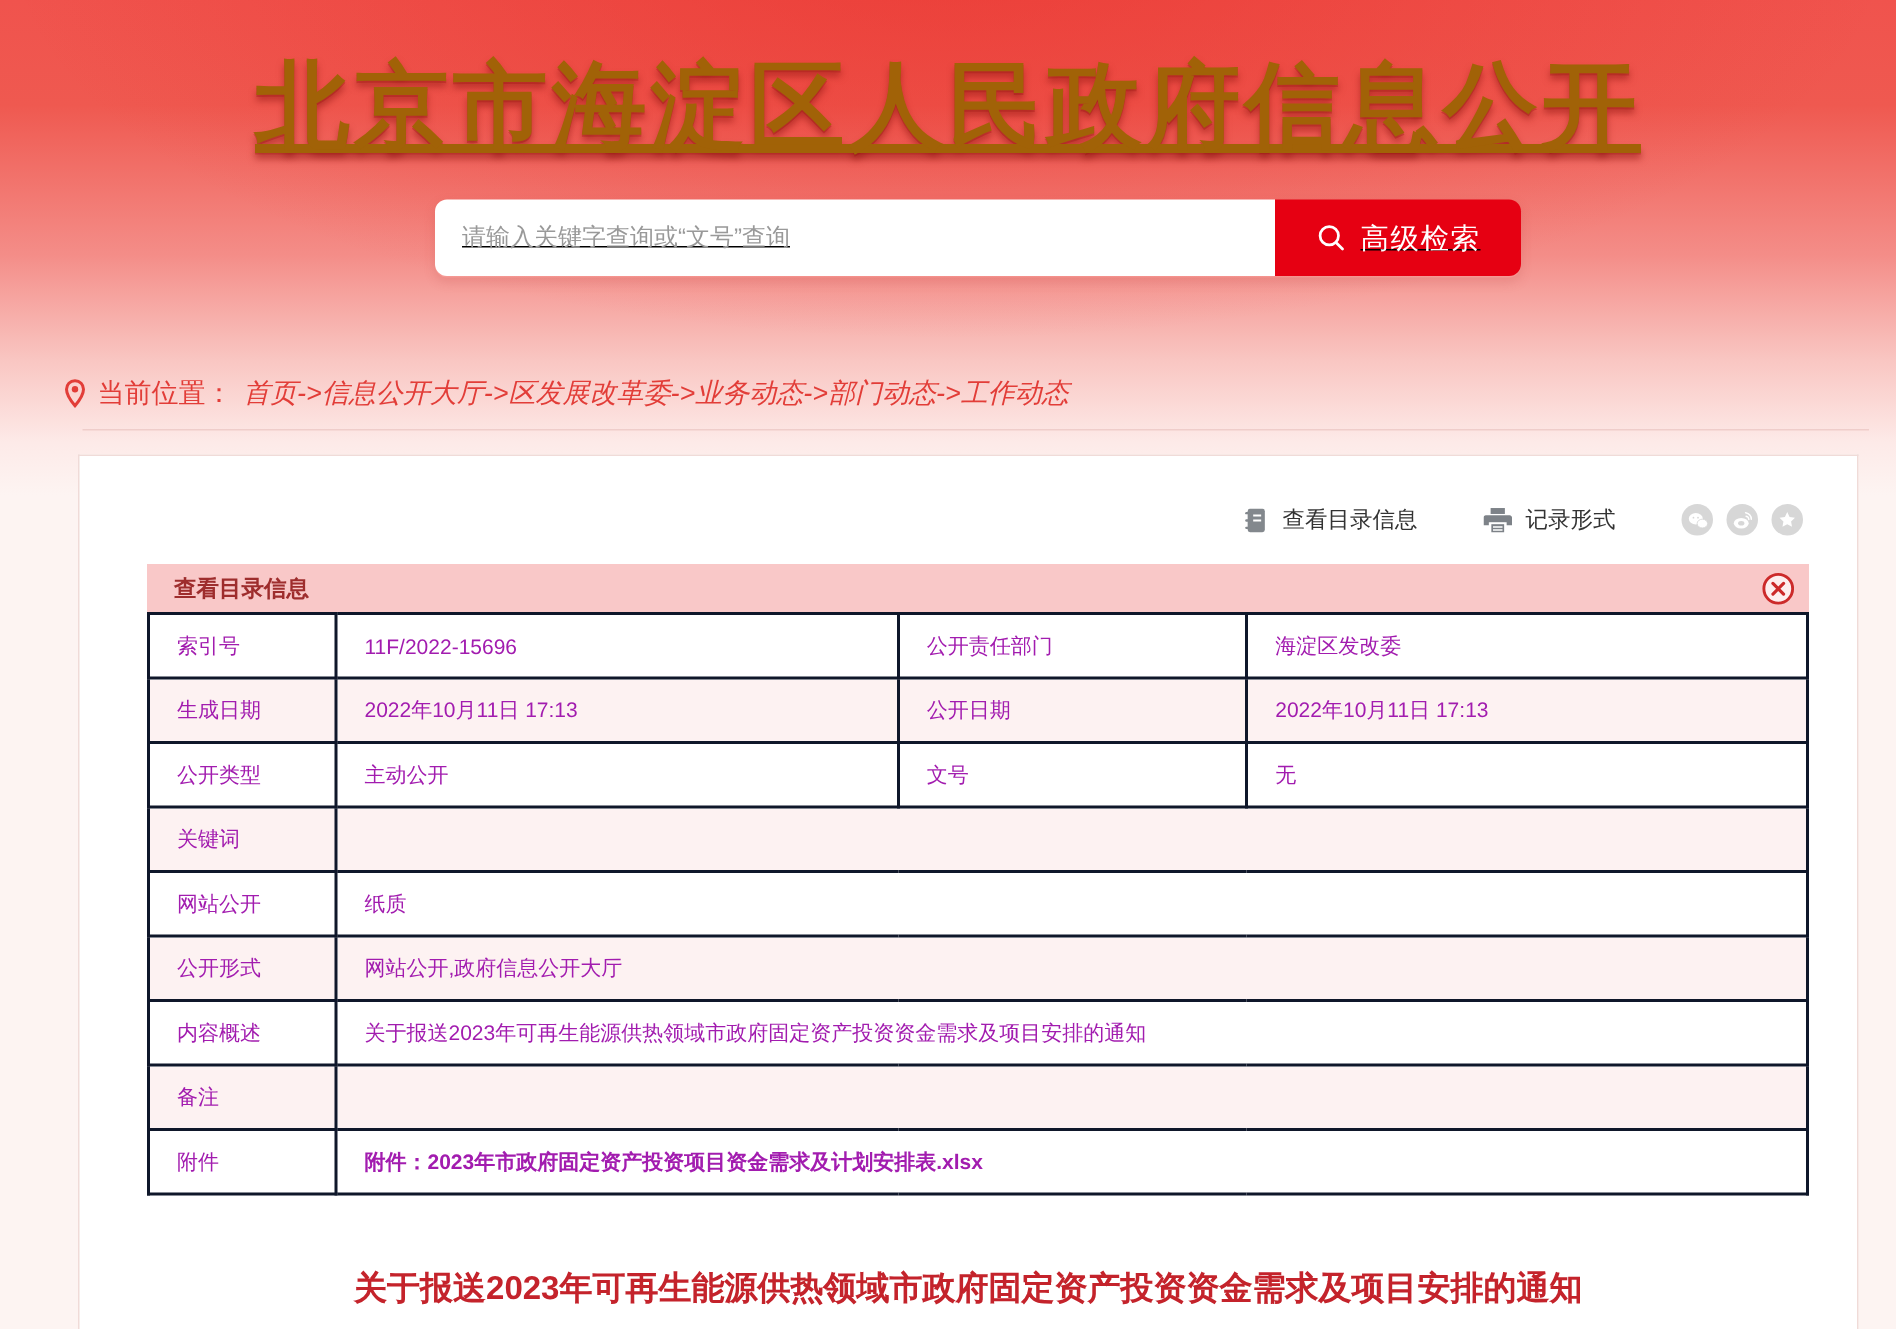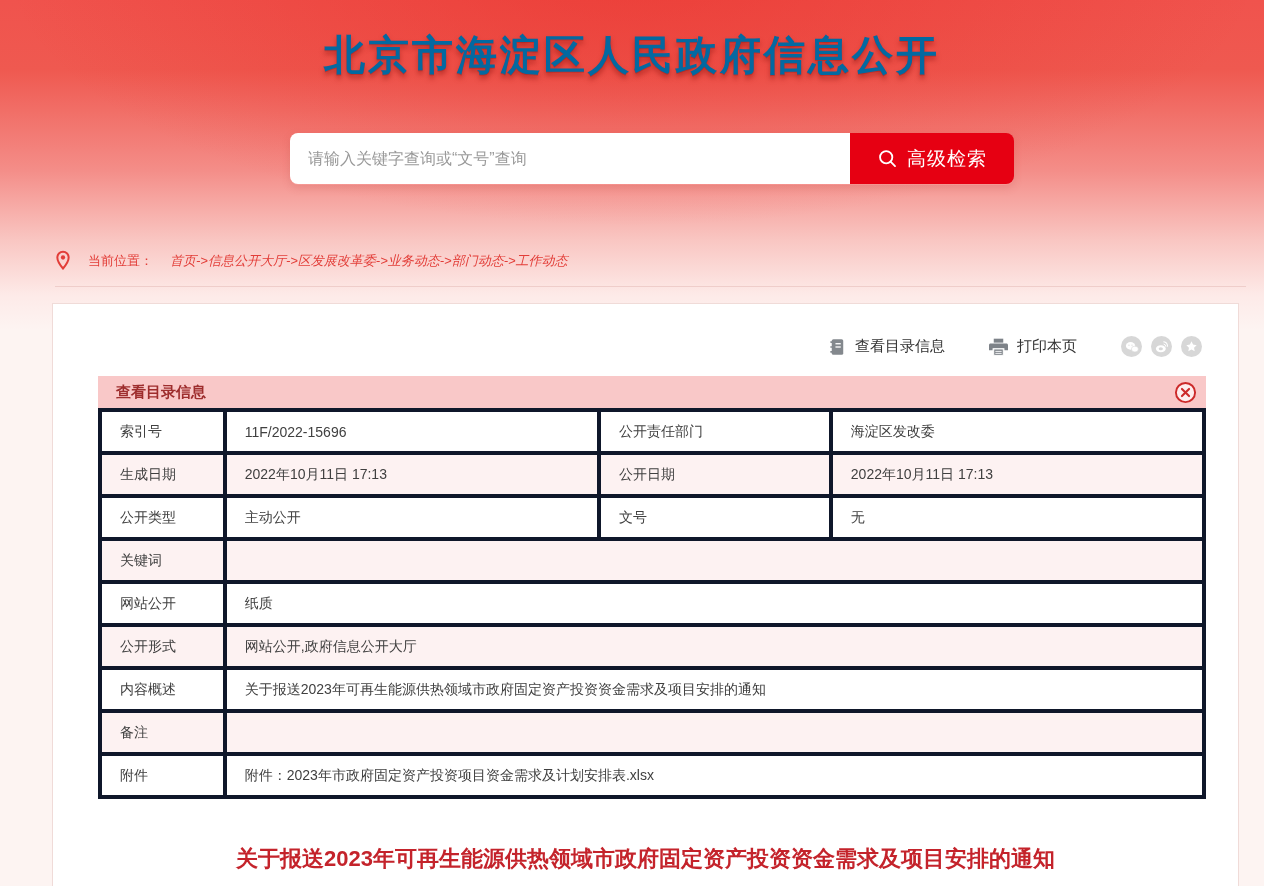--- a/index.html
+++ b/index.html
@@ -9,49 +9,51 @@
     font-family:"Liberation Sans","DejaVu Sans",sans-serif;
     overflow:hidden;
     background:
       radial-gradient(ellipse 900px 380px at 50% -40px, rgba(231,42,36,0.50), rgba(231,42,36,0) 70%),
       linear-gradient(180deg,#f0534d 0px,#ef5950 70px,#f48d88 170px,#f9c6c2 240px,#fdeae8 295px,#fdf4f2 330px,#fdf4f2 100%);
   }
 
   
   .site-title {
     position:absolute; top:28px; left:0; width:100%;
-    text-align:center; color:#0369a1;
-    font-size:41px; font-weight:900; letter-spacing:3px;
+    text-align:center; color:#a16207;
+    font-size:63px; font-weight:900; letter-spacing:3px;
     text-shadow:0 4px 5px rgba(146,24,18,0.55), 0 1px 0 rgba(170,30,25,0.4);
+    text-decoration:underline;
   }
   .search-wrap {
     position:absolute; top:133px; left:290px; width:724px; height:52px;
     display:flex; box-shadow:0 3px 8px rgba(180,60,55,0.18);
     border-radius:8px;
+    text-decoration:underline;
   }
   .search-input {
     flex:1; height:51px; border:none; outline:none;
     border-radius:8px 0 0 8px; padding:0 18px;
     font-size:16px; color:#333; background:#ffffff;
     font-family:"Liberation Sans","DejaVu Sans",sans-serif;
   }
   .search-input::placeholder { color:#999; }
   .search-btn {
     width:164px; height:51px; border:none; cursor:pointer;
     border-radius:0 8px 8px 0; background:#e60012;
     color:#fff; font-size:19px; letter-spacing:1px;
     display:flex; align-items:center; justify-content:center; gap:9px;
     font-family:"Liberation Sans","DejaVu Sans",sans-serif;
   }
 
   
   .breadcrumb {
-    position:absolute; top:250px; left:55px; right:20px;
-    display:flex; align-items:center; gap:17px;
-    font-size:13px; color:#e23d38;
+    position:absolute; top:250px; left:42px; right:20px;
+    display:flex; align-items:center; gap:7px;
+    font-size:18px; color:#e23d38;
   }
   .breadcrumb .crumb { color:#e23d38; text-decoration:none; cursor:pointer; }
   .breadcrumb .sep { color:#e23d38; }
   .breadcrumb-line {
     position:absolute; top:286px; left:55px; right:18px; height:1px;
     background:#efcdca;
   }
 
   
   .card {
@@ -80,28 +82,28 @@
   .panel-header {
     height:32px; background:#f9c8c8;
     display:flex; align-items:center; justify-content:space-between;
     padding:0 9px 0 18px;
   }
   .panel-header-title { font-size:15px; font-weight:bold; color:#9e2d2d; }
   .close-btn { width:23px; height:23px; cursor:pointer; display:flex; }
 
   table.meta { width:100%; border-collapse:collapse; table-layout:fixed; }
   table.meta td {
-    border:4px solid #0f172a; height:43px;
-    font-size:14px; color:#404040; padding:0 10px 0 18px;
+    border:2px solid #0f172a; height:43px;
+    font-size:14px; color:#a21caf; padding:0 10px 0 18px;
     white-space:nowrap; overflow:hidden;
   }
   table.meta tr:nth-child(even) td { background:#fdf2f2; }
   col.c-label1 { width:11.3%; } col.c-val1 { width:33.9%; }
   col.c-label2 { width:21.0%; } col.c-val2 { width:33.8%; }
-  .attach-link { cursor:pointer; }
+  .attach-link { cursor:pointer;font-weight:bold; }
 
   .article-title {
     position:absolute; top:540px; left:0; width:100%;
     text-align:center; font-size:22px; font-weight:bold; color:#c4232b;
   }
 </style>
 </head>
 <body>
 
 <h1 class="site-title">北京市海淀区人民政府信息公开</h1>
@@ -162,21 +164,21 @@
     <div class="tool-item">
       <span style="display:flex;">
         <svg width="19" height="18" viewBox="0 0 24 22">
           <rect x="6" y="0.5" width="12" height="5" fill="#7d8288"></rect>
           <path d="M2 6.5h20c1.1 0 2 .9 2 2V15h-4.5v-2.5h-15V15H0V8.5c0-1.1.9-2 2-2z" fill="#7d8288"></path>
           <rect x="6" y="13.5" width="12" height="8" fill="#7d8288" stroke="#ffffff" stroke-width="1.2"></rect>
           <line x1="8" y1="16.5" x2="16" y2="16.5" stroke="#fff" stroke-width="1.2"></line>
           <line x1="8" y1="19" x2="16" y2="19" stroke="#fff" stroke-width="1.2"></line>
         </svg>
       </span>
-      <span>打印本页</span>
+      <span>记录形式</span>
     </div>
     <div class="share-group">
       <span class="share-circle">
         <svg width="14" height="12" viewBox="0 0 24 20">
           <ellipse cx="9.5" cy="8" rx="8" ry="6.5" fill="#ffffff"></ellipse>
           <ellipse cx="17" cy="13.5" rx="6" ry="5" fill="#ffffff" stroke="#d7d7d7" stroke-width="1"></ellipse>
           <circle cx="6.8" cy="6.8" r="1" fill="#d7d7d7"></circle>
           <circle cx="12" cy="6.8" r="1" fill="#d7d7d7"></circle>
         </svg>
       </span>

